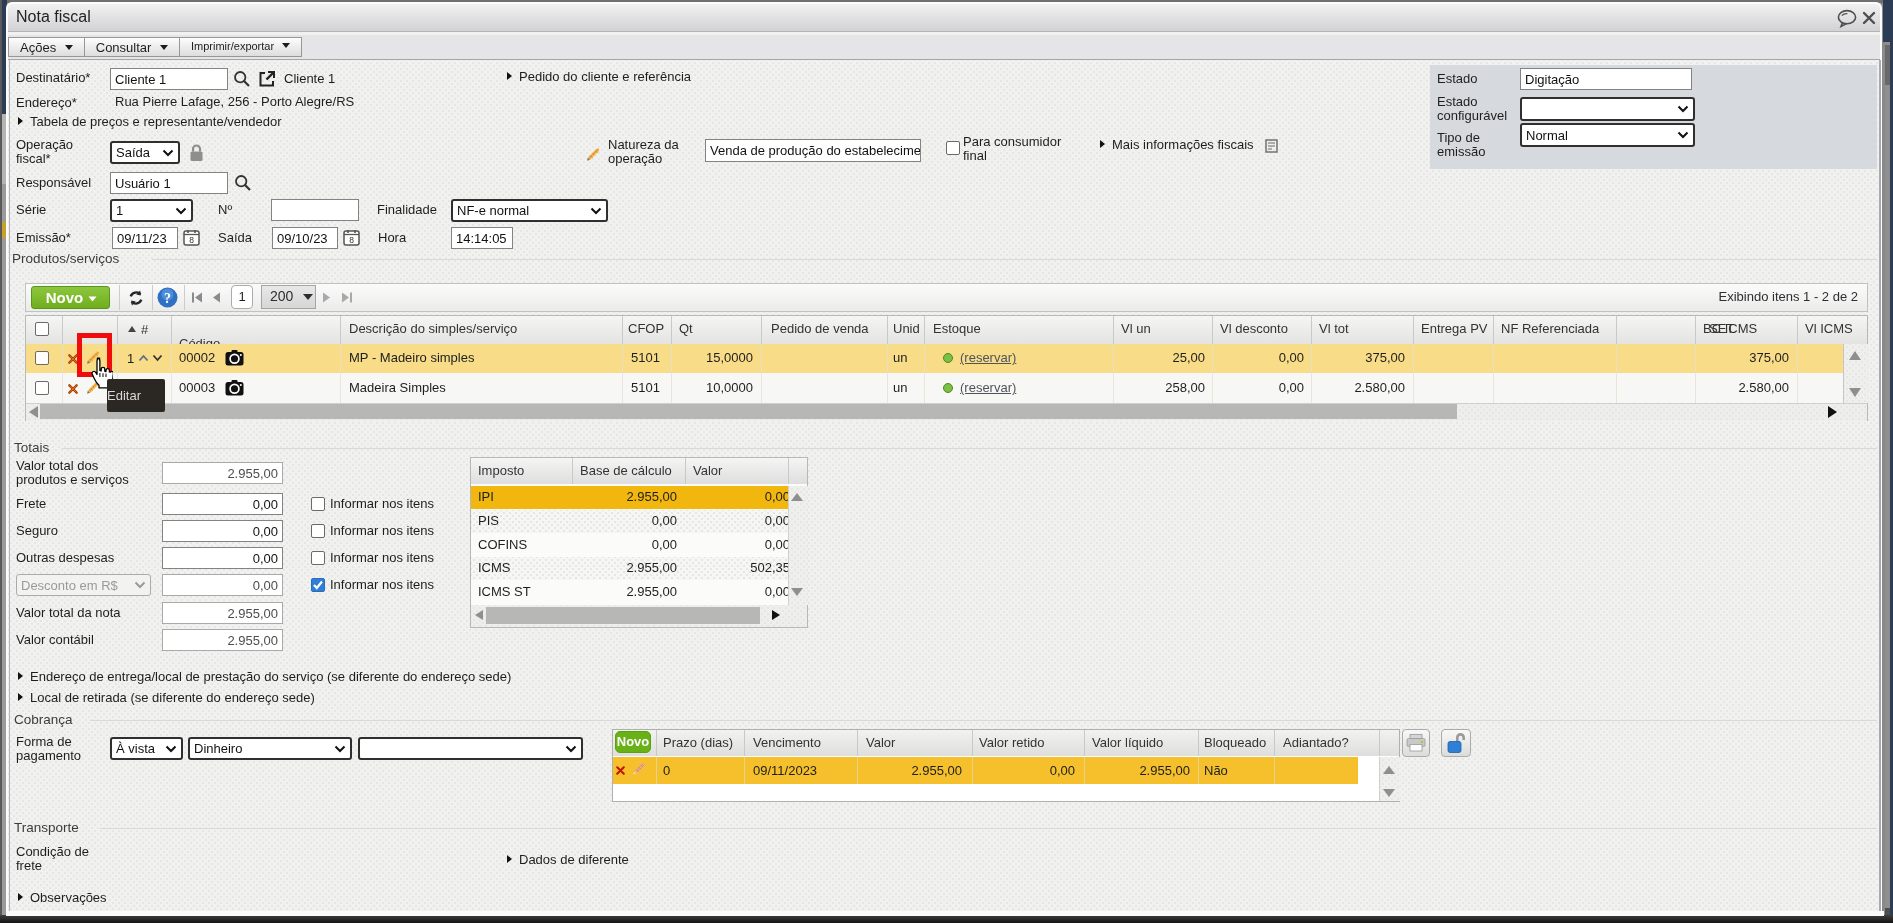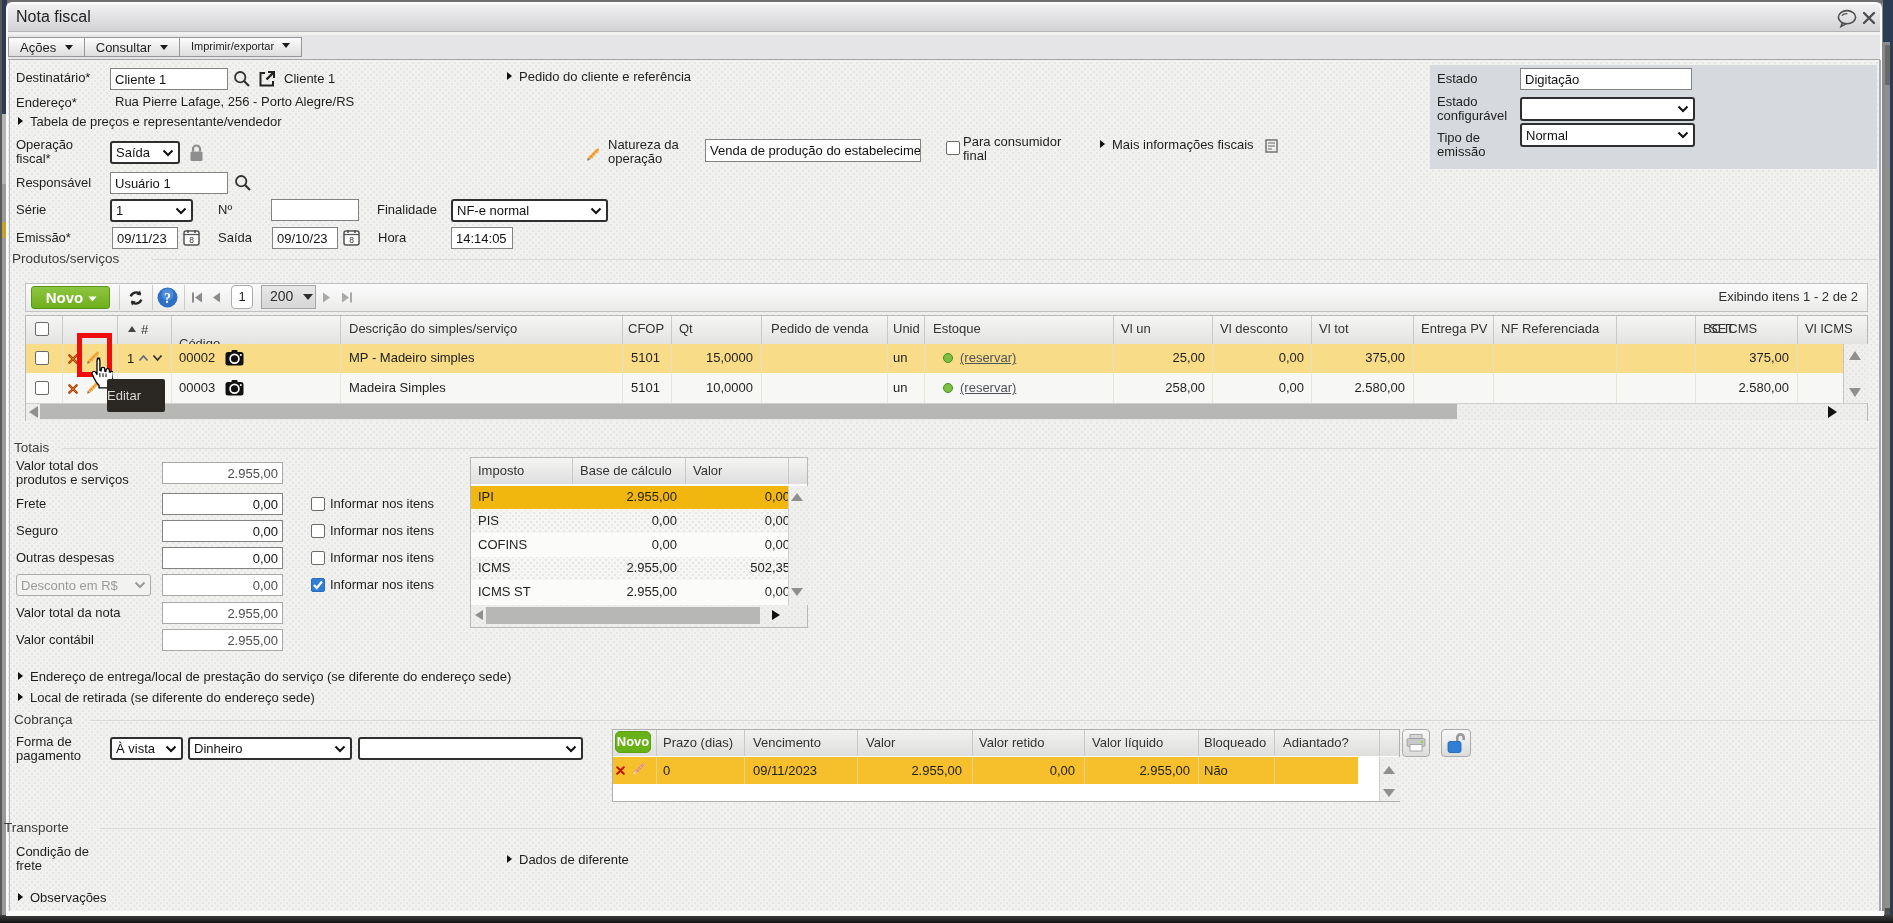--- a/index.html
+++ b/index.html
@@ -504,21 +504,21 @@
  <rect x="4" y="10.5" width="12" height="6.5" fill="#fdfdfd" stroke="#9a9a9a" stroke-width="0.8"></rect>
  <circle cx="16" cy="8" r="1.2" fill="#9acd32"></circle>
 </svg>
 <div class="ab" style="left:1441px;top:729px;width:30px;height:28px;background:linear-gradient(#f8f8f8,#dcdcdb);border:1px solid #ababab;border-radius:4px;box-sizing:border-box"></div>
 <svg class="ab" style="left:1447px;top:732px" width="19" height="22" viewBox="0 0 19 22">
  <path d="M9 10 V5.5 a4.5 4.5 0 0 1 9 0 V8 h-2.6 V5.7 a1.9 1.9 0 0 0 -3.8 0 V10 Z" fill="#9a9a9a"></path>
  <rect x="1" y="9.5" width="13" height="11" rx="2" fill="#2f7fd6"></rect>
  <rect x="1" y="9.5" width="13" height="11" rx="2" fill="none" stroke="#1d5fa8" stroke-width="0.8"></rect>
 </svg>
 
-<div class="sect" style="left:4px;top:820px">Transporte</div>
+<div class="sect" style="left:14px;top:820px">Transporte</div>
 <div class="rule" style="left:100px;top:828px;width:1777px"></div>
 <div class="lbl" style="left:16px;top:845px">Condição de<br>frete</div>
 <span class="arr ab" style="left:507px;top:855px"></span>
 <div class="lbl" style="left:519px;top:853px">Dados de diferente</div>
 
 <span class="arr ab" style="left:18px;top:893px"></span>
 <div class="lbl" style="left:30px;top:891px">Observações</div>
 
 <div class="ab" style="left:6px;top:911px;width:1878px;height:5px;background:#fbfbfa"></div>
 </div>

